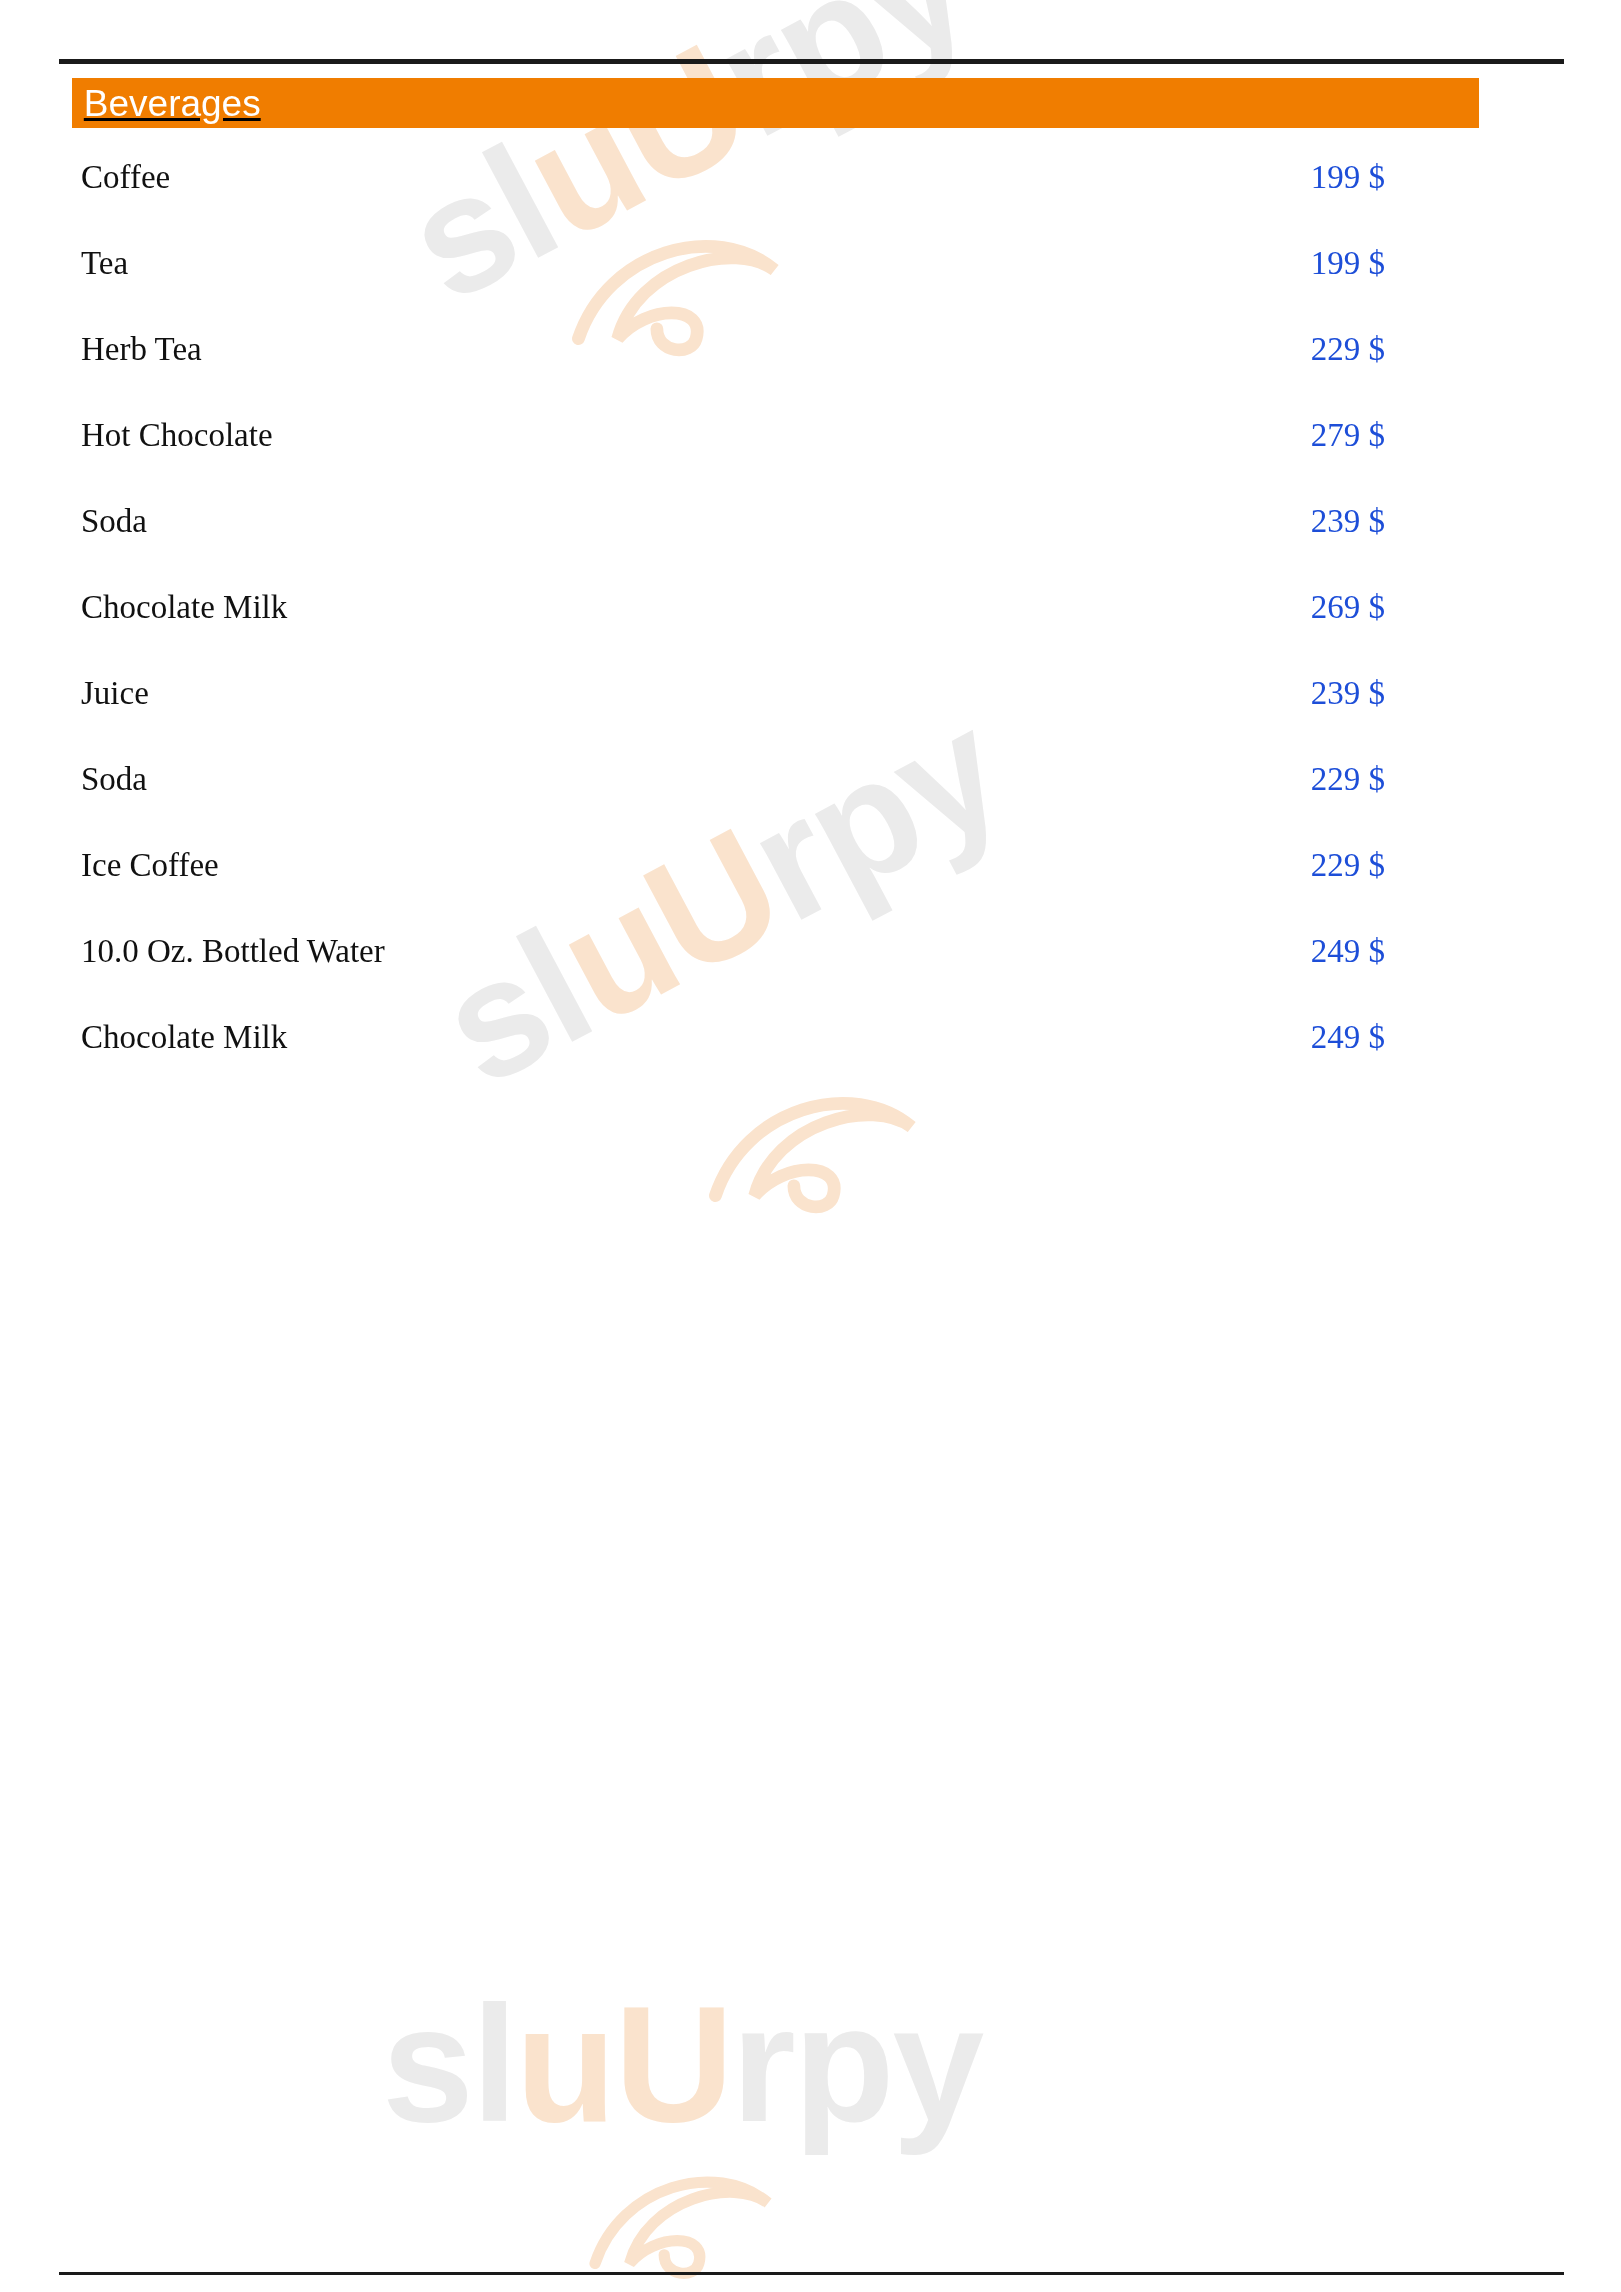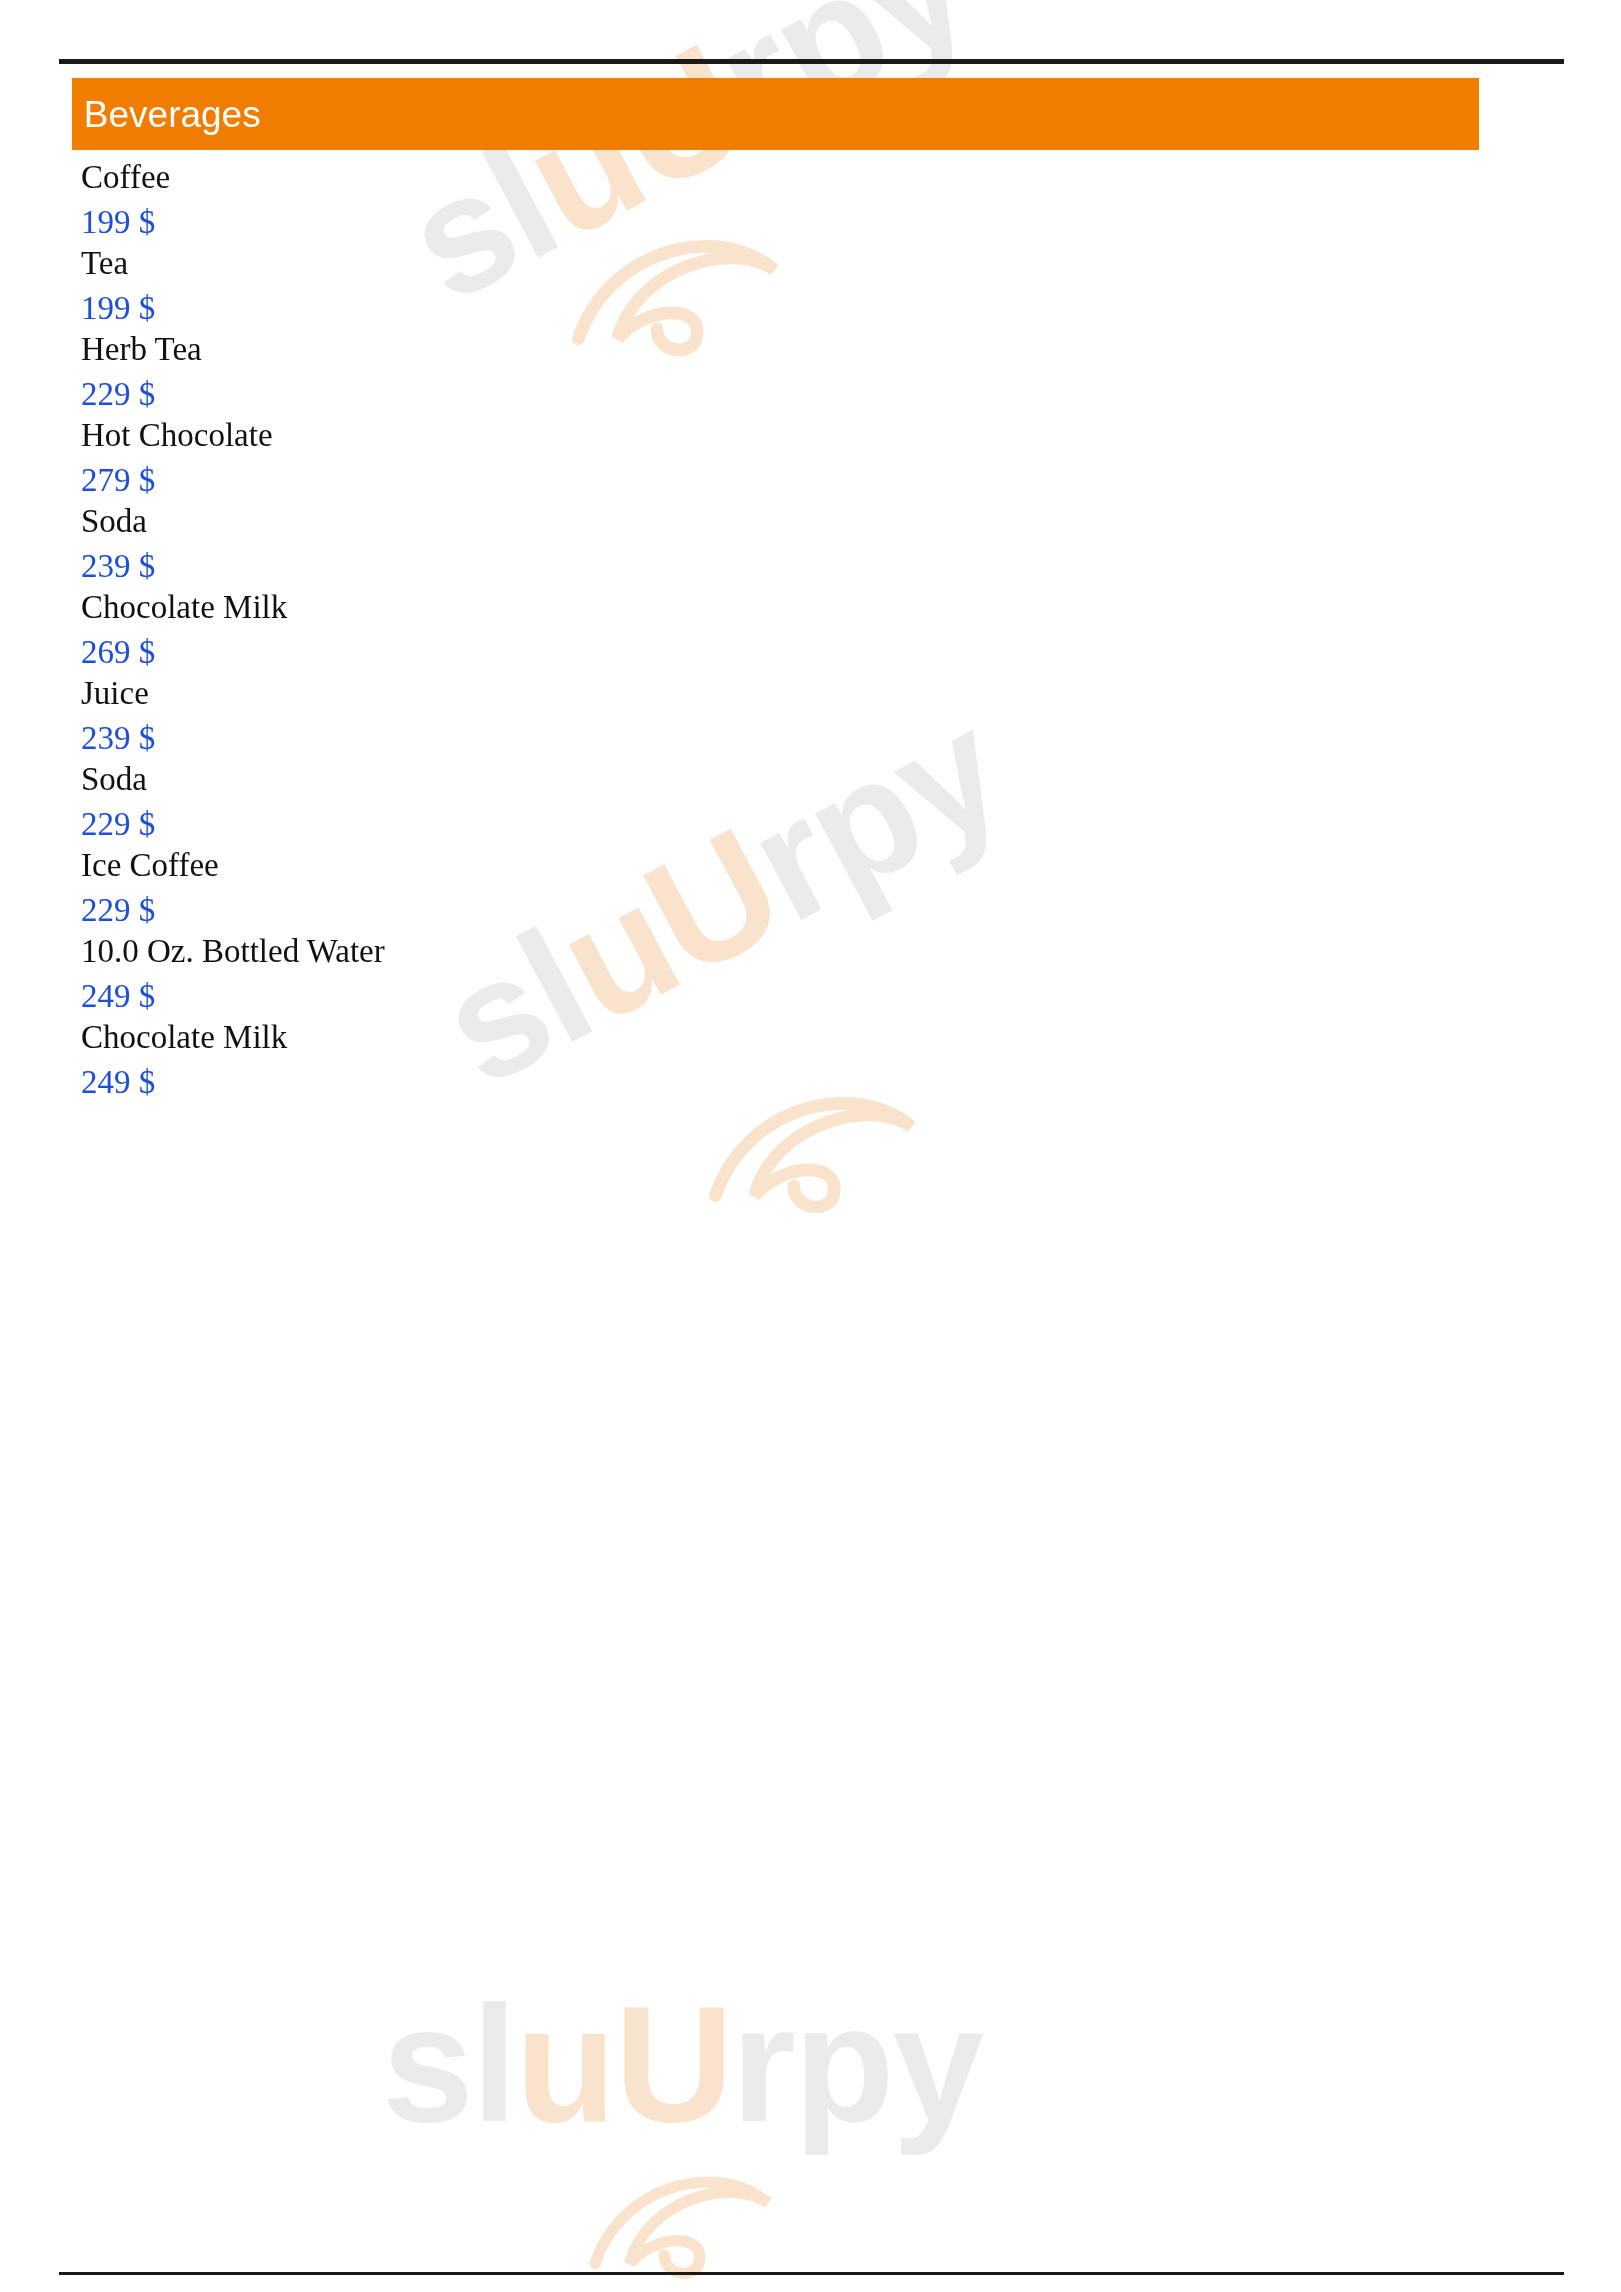--- a/index.html
+++ b/index.html
@@ -77,26 +77,27 @@
     height: 2.9px;
     background: #1a1a1a;
   }
 
   
   .section-header {
     position: absolute;
     left: 72px;
     top: 78px;
     width: 1407px;
-    height: 72px;
+    height: 50px;
     background: #f07d00;
     display: flex;
     align-items: center;
     box-sizing: border-box;
     padding-left: 11.8px;
+    text-decoration: underline;
   }
   .section-header .title {
     font-family: "Liberation Sans", sans-serif;
     font-size: 37px;
     color: #ffffff;
     line-height: 1;
   }
 
   
   .menu-list {
@@ -104,21 +105,20 @@
     left: 81px;
     top: 157px;
     width: 1304px;
   }
   .menu-row {
     position: relative;
     height: 86px;
     display: flex;
     align-items: flex-start;
     justify-content: space-between;
-    flex-direction: column;
   }
   .menu-row .name {
     font-family: "Liberation Serif", serif;
     font-size: 33px;
     line-height: 41px;
     color: #111111;
     white-space: nowrap;
   }
   .menu-row .price {
     font-family: "Liberation Serif", serif;

